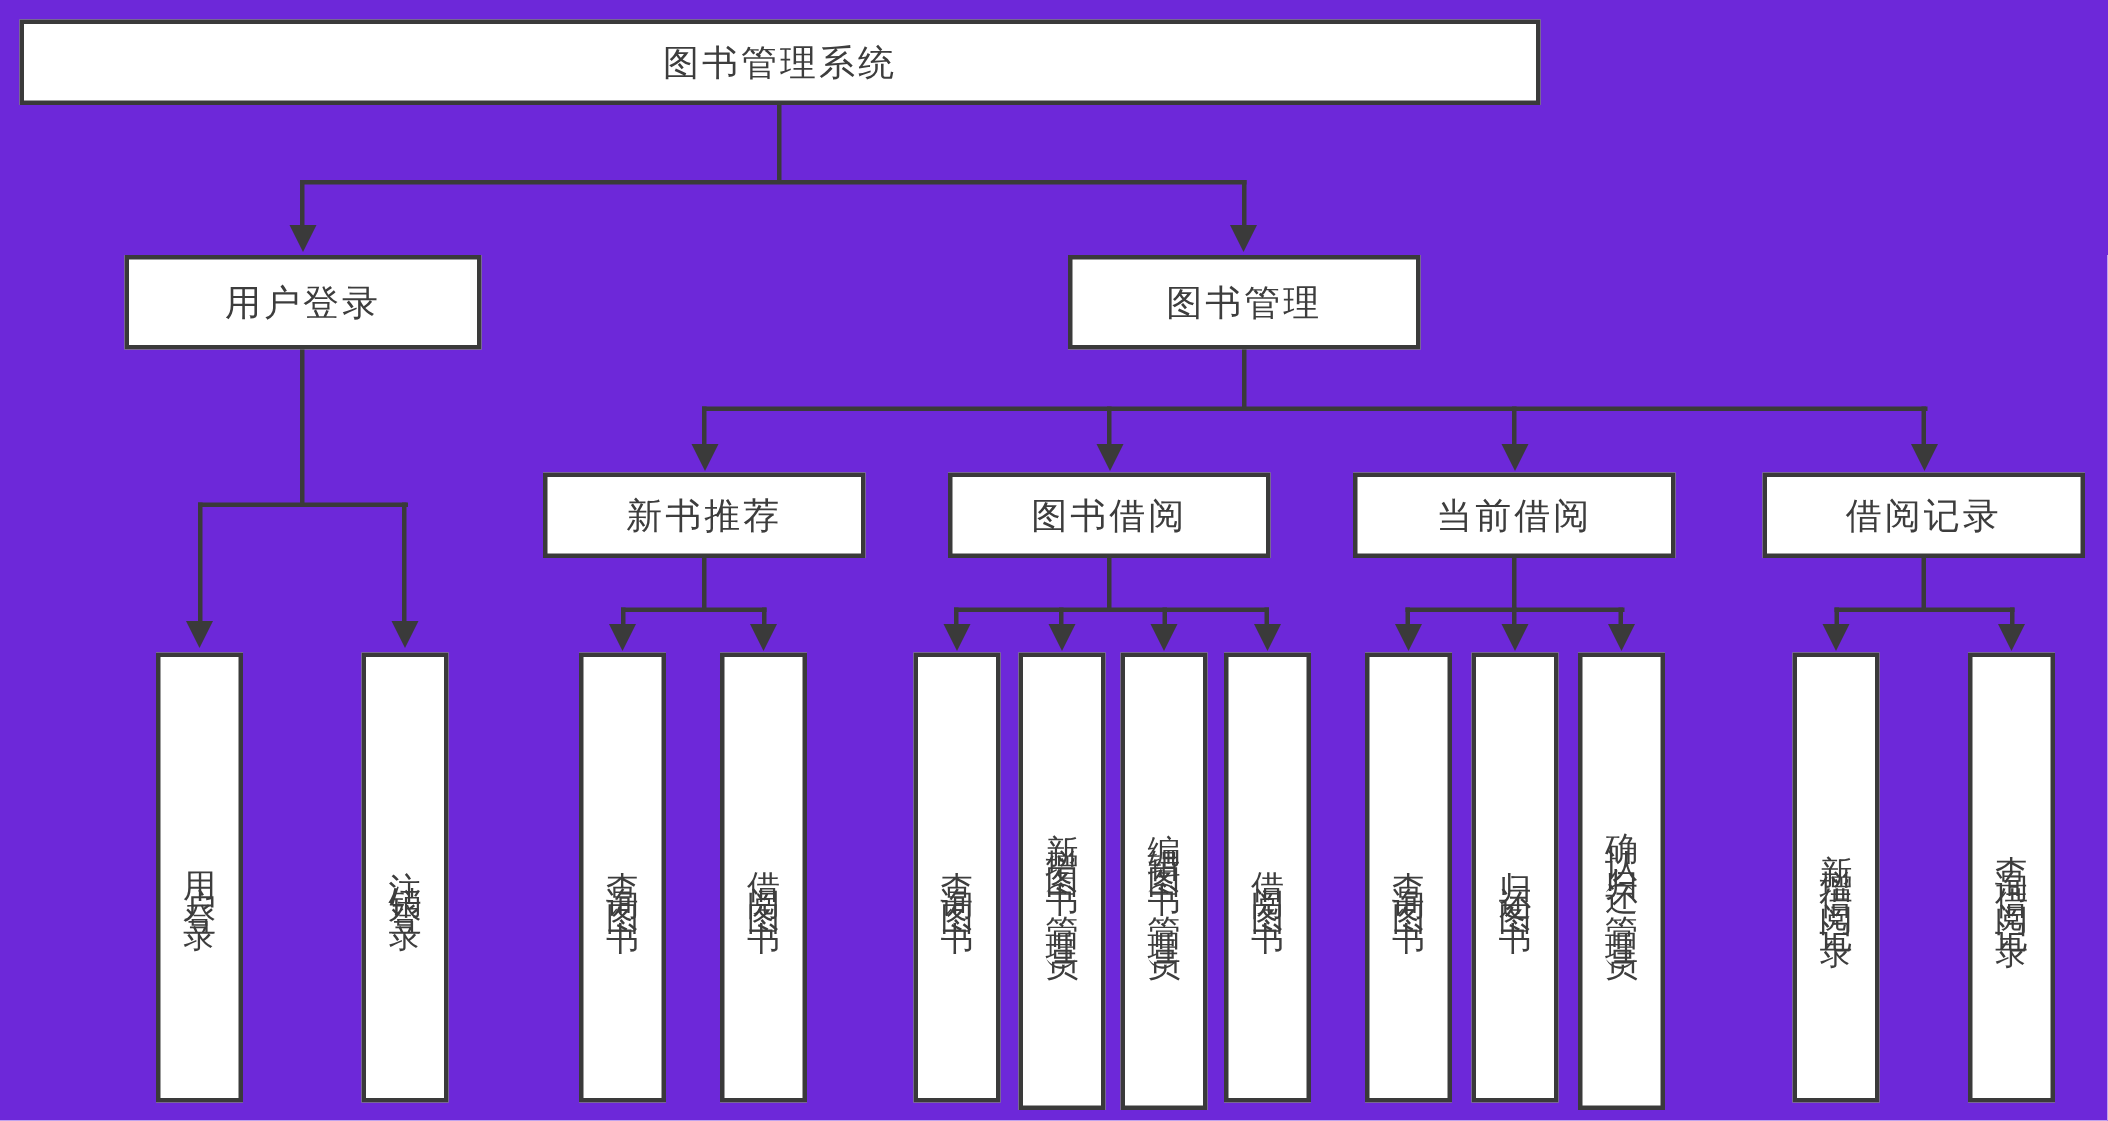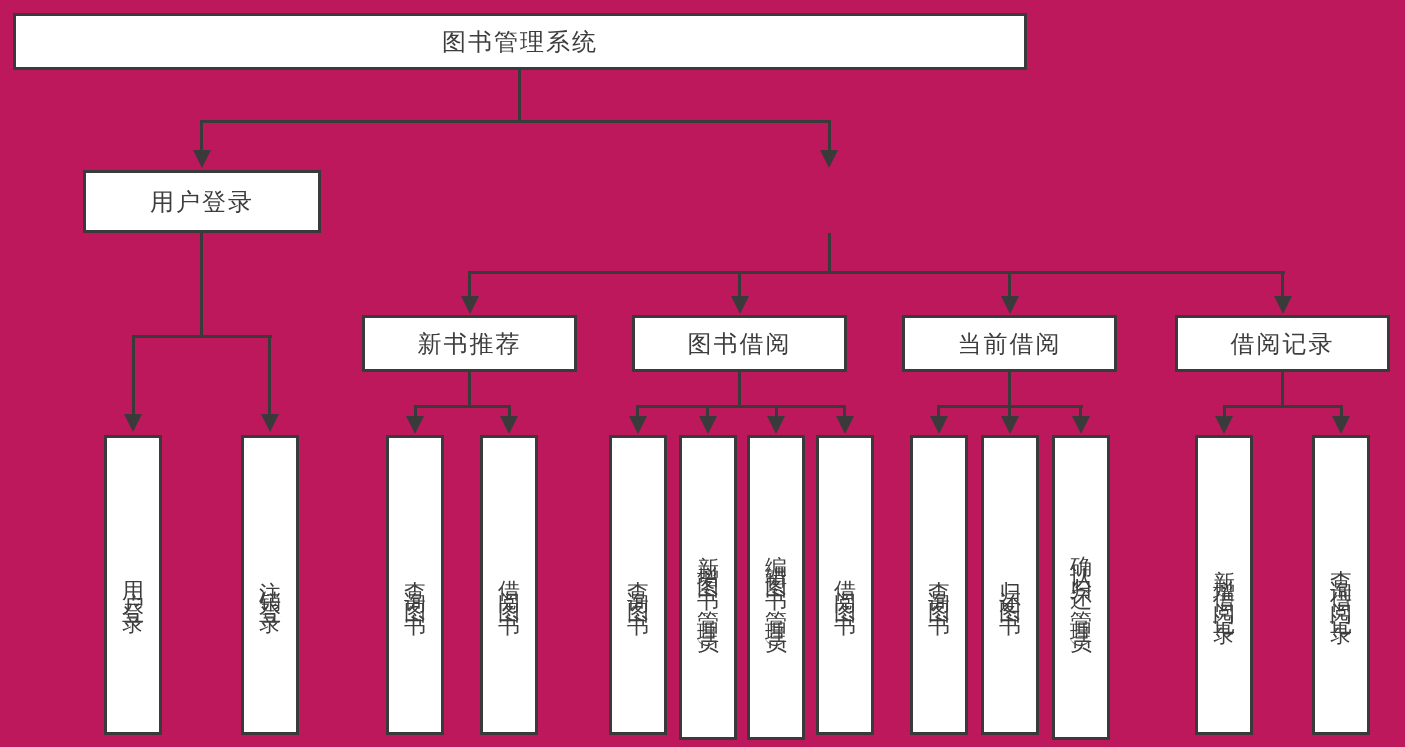--- a/index.html
+++ b/index.html
@@ -1,18 +1,18 @@
 <!DOCTYPE html>
 <html><head>
 <meta charset="utf-8">
 <style>
   :root { --line:#3a3a3a; --text:#3d3d3d; }
   html,body { margin:0; padding:0; background:#ffffff; }
   .canvas {
-    position:relative; width:1405px; height:747px; background:#be185d;
+    position:relative; width:1405px; height:747px; background:#6d28d9;
     font-family:"Liberation Sans","DejaVu Sans",sans-serif; overflow:hidden;
   }
   .box {
     position:absolute; box-sizing:border-box; border:3px solid var(--line);
     background:#ffffff; display:flex; align-items:center; justify-content:center;
     font-size:24px; color:var(--text); letter-spacing:2px; white-space:nowrap;
   }
   .leaf {
     position:absolute; box-sizing:border-box; border:3px solid var(--line);
     background:#ffffff; width:58px; height:300px; top:435px;
@@ -37,20 +37,21 @@
   }
 </style>
 </head>
 <body>
 
 <div class="canvas">
 
   <div class="box" style="left:13px;top:13px;width:1014px;height:57px;">图书管理系统</div>
 
   <div class="box" style="left:83px;top:170px;width:238px;height:63px;">用户登录</div>
+  <div class="box" style="left:712px;top:170px;width:235px;height:63px;">图书管理</div>
 
   <div class="box" style="left:632px;top:315px;width:215px;height:57px;">图书借阅</div>
   <div class="box" style="left:362px;top:315px;width:215px;height:57px;">新书推荐</div>
   <div class="box" style="left:902px;top:315px;width:215px;height:57px;">当前借阅</div>
   <div class="box" style="left:1175px;top:315px;width:215px;height:57px;">借阅记录</div>
 
   <div class="leaf" style="left:104px;">
     <span class="vtext">用户登录</span>
     </div>
   <div class="leaf" style="left:241px;">

